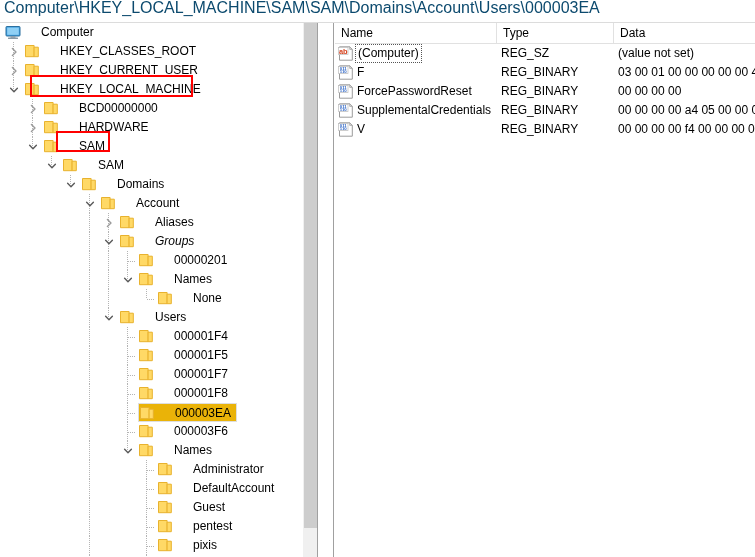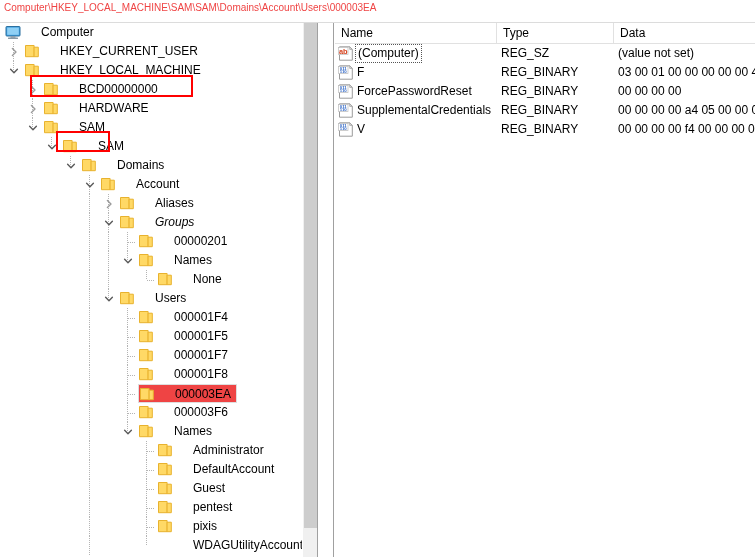--- a/index.html
+++ b/index.html
@@ -25,22 +25,22 @@
   #address-bar {
     position: absolute;
     left: 0; top: 0;
     width: 755px; height: 23px;
     background: #ffffff;
     border-bottom: 1px solid #dcdcdc;
   }
   #address-text {
     position: absolute;
     left: 4px; top: 0;
-    font-size: 10px;
-    color: #ef4444;
+    font-size: 16px;
+    color: #0c4a6e;
     white-space: nowrap;
     line-height: 15px;
   }
 
   
   #tree-pane {
     position: absolute;
     left: 0; top: 23px;
     width: 317px; height: 534px;
     background: #ffffff;
@@ -86,21 +86,21 @@
     font-size: 12px;
   }
   .tree-inner {
     position: relative;
     display: inline-block;
     height: 19px;
     line-height: 19px;
     padding-right: 5px;
   }
   .tree-inner.selected {
-    background: #ef4444;
+    background: #eab308;
     border: 1px solid #dedede;
     height: 19px;
     line-height: 17px;
   }
   .twisty {
     position: absolute;
     width: 16px; height: 19px;
     line-height: 19px;
     text-align: center;
     font-size: 10px;
@@ -230,20 +230,30 @@
   <div id="tree-pane">
     <div id="tree-rows">
         <div class="tree-row">
           <span class="twisty" style="left: -13px;"></span>
           <span class="tree-inner" style="position: absolute; left: 5px; top: 0px;"><span class="ico"><svg width="16" height="15" viewBox="0 0 16 15">
                 <rect x="1" y="1.5" width="14" height="9.5" rx="0.8" fill="#3f9fe0" stroke="#2b6f9e" stroke-width="1"></rect>
                 <rect x="2.2" y="2.6" width="11.6" height="7.2" fill="#8fd0f5"></rect>
                 <rect x="5.5" y="11.2" width="5" height="1.6" fill="#8a9aa6"></rect>
                 <rect x="3" y="12.6" width="10" height="1.3" rx="0.5" fill="#8a9aa6"></rect>
               </svg></span><span class="tree-label">Computer</span></span>
+        </div>
+        <div class="tree-row">
+          <div class="guide" style="left: 13px;"></div>
+          <span class="twisty" style="left: 6px;"><svg width="10" height="10" viewBox="0 0 10 10">
+              <path d="M3.4 1.4 L7 5 L3.4 8.6" fill="none" stroke="#9a9a9a" stroke-width="1.35" stroke-linecap="round" stroke-linejoin="round"></path>
+            </svg></span>
+          <span class="tree-inner" style="position: absolute; left: 24px; top: 0px;"><span class="ico"><svg width="16" height="15" viewBox="0 0 16 15">
+                <path d="M1.5 1.5 h8.6 v11.2 h-8.6 z" fill="#ffd966" stroke="#e8b22e" stroke-width="1"></path>
+                <path d="M10.1 3.2 h4.2 v9.5 h-4.2 z" fill="#ffd966" stroke="#e8b22e" stroke-width="1"></path>
+              </svg></span><span class="tree-label">HKEY_CLASSES_ROOT</span></span>
         </div>
         <div class="tree-row">
           <div class="guide" style="left: 13px;"></div>
           <span class="twisty" style="left: 6px;"><svg width="10" height="10" viewBox="0 0 10 10">
               <path d="M3.4 1.4 L7 5 L3.4 8.6" fill="none" stroke="#9a9a9a" stroke-width="1.35" stroke-linecap="round" stroke-linejoin="round"></path>
             </svg></span>
           <span class="tree-inner" style="position: absolute; left: 24px; top: 0px;"><span class="ico"><svg width="16" height="15" viewBox="0 0 16 15">
                 <path d="M1.5 1.5 h8.6 v11.2 h-8.6 z" fill="#ffd966" stroke="#e8b22e" stroke-width="1"></path>
                 <path d="M10.1 3.2 h4.2 v9.5 h-4.2 z" fill="#ffd966" stroke="#e8b22e" stroke-width="1"></path>
               </svg></span><span class="tree-label">HKEY_CURRENT_USER</span></span>

